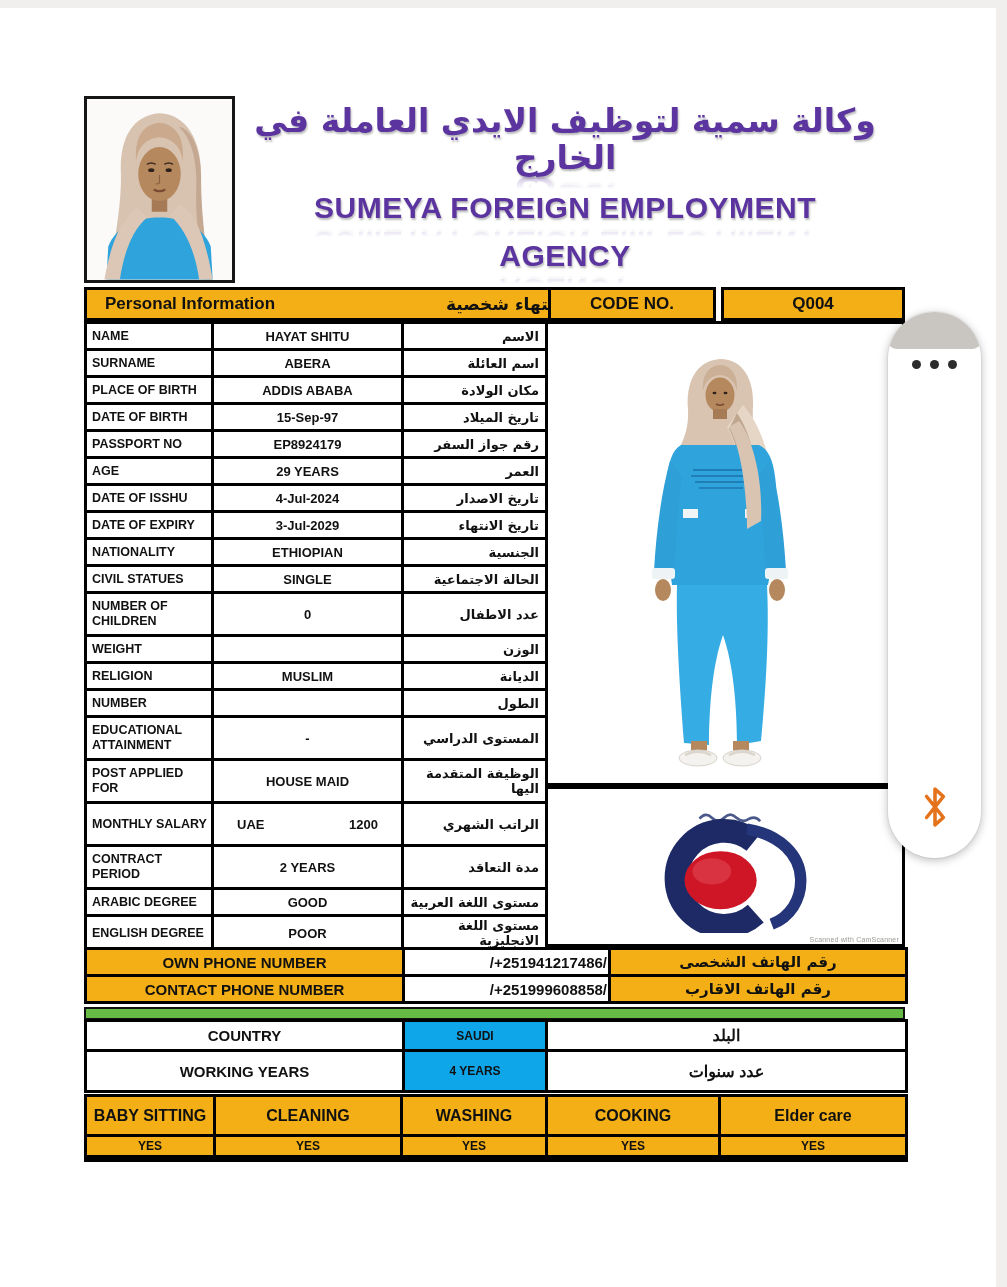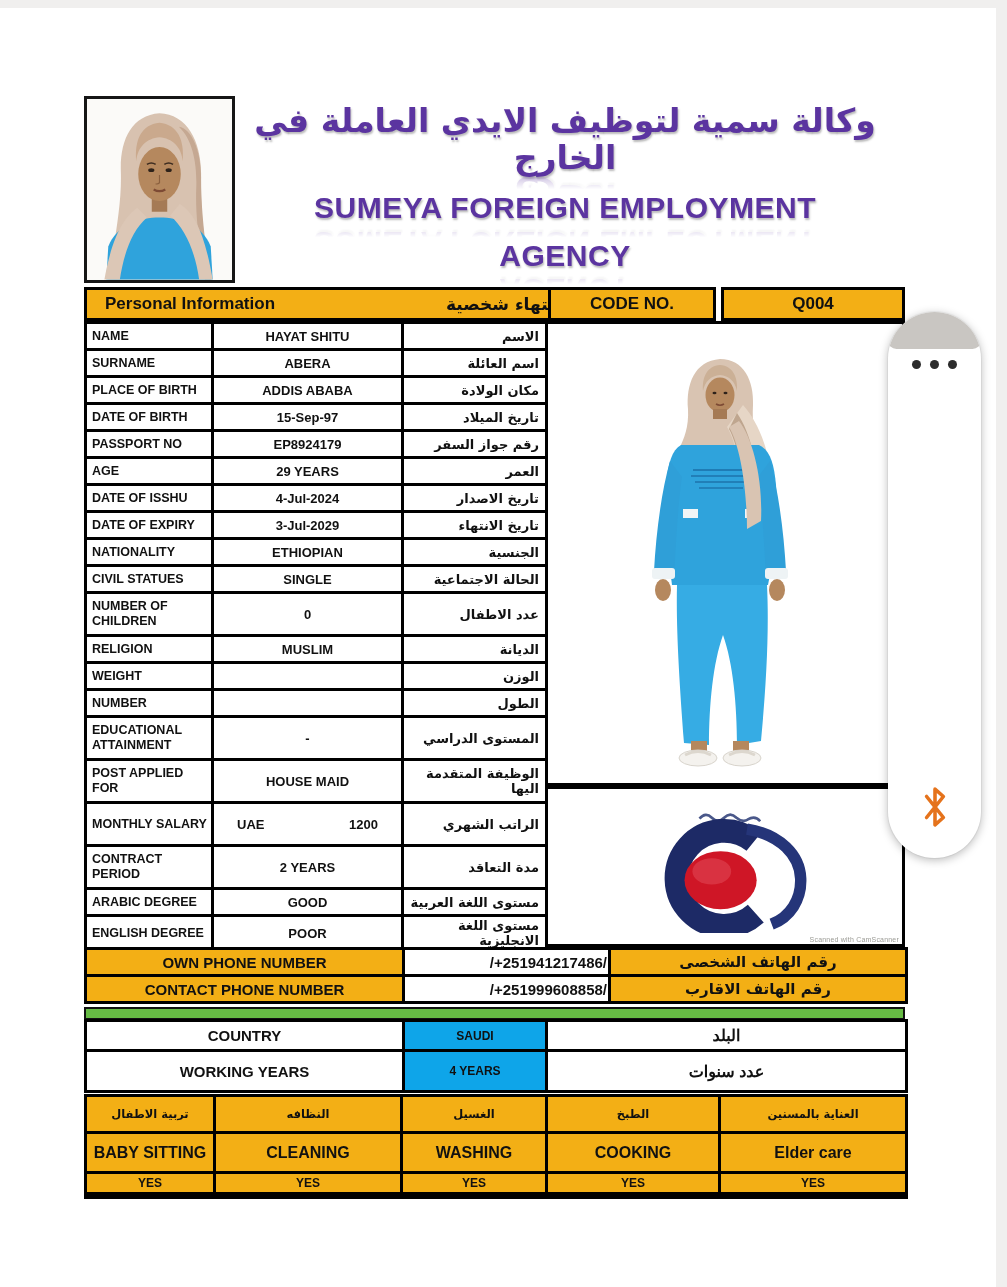--- a/index.html
+++ b/index.html
@@ -193,28 +193,28 @@
           <td class="lbl">CIVIL STATUES</td>
           <td class="val">SINGLE</td>
           <td class="arb">الحالة الاجتماعية</td>
         </tr>
         <tr class="tall">
           <td class="lbl">NUMBER OF CHILDREN</td>
           <td class="val">0</td>
           <td class="arb">عدد الاطفال</td>
         </tr>
         <tr>
+          <td class="lbl">WEIGHT</td>
+          <td class="val"></td>
+          <td class="arb">الوزن</td>
+        </tr>
+        <tr>
           <td class="lbl">RELIGION</td>
           <td class="val">MUSLIM</td>
           <td class="arb">الديانة</td>
-        </tr>
-        <tr>
-          <td class="lbl">WEIGHT</td>
-          <td class="val"></td>
-          <td class="arb">الوزن</td>
         </tr>
         <tr>
           <td class="lbl">NUMBER</td>
           <td class="val"></td>
           <td class="arb">الطول</td>
         </tr>
         <tr class="tall">
           <td class="lbl">EDUCATIONAL ATTAINMENT</td>
           <td class="val">-</td>
           <td class="arb">المستوى الدراسي</td>
@@ -350,27 +350,20 @@
 
   <table id="skills-table">
     <colgroup>
         <col style="width:129px">
         <col style="width:187px">
         <col style="width:145px">
         <col style="width:173px">
         <col style="width:187px">
       </colgroup>
     <tbody id="skills-body">
-        <tr class="sk-ar">
-          <td>تربية الاطفال</td>
-          <td>النظافه</td>
-          <td>الغسيل</td>
-          <td>الطبخ</td>
-          <td>العناية بالمسنين</td>
-        </tr>
         <tr class="sk-en">
           <td>BABY SITTING</td>
           <td>CLEANING</td>
           <td>WASHING</td>
           <td>COOKING</td>
           <td>Elder care</td>
         </tr>
         <tr class="sk-yes">
           <td>YES</td>
           <td>YES</td>

